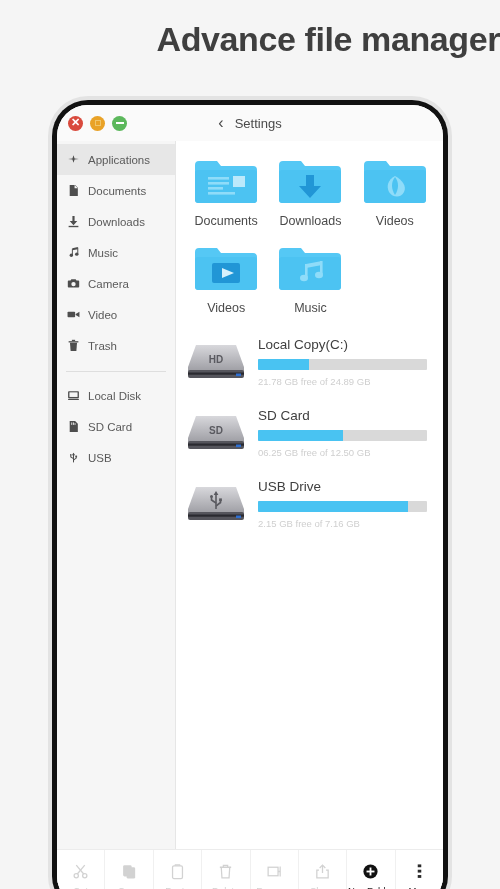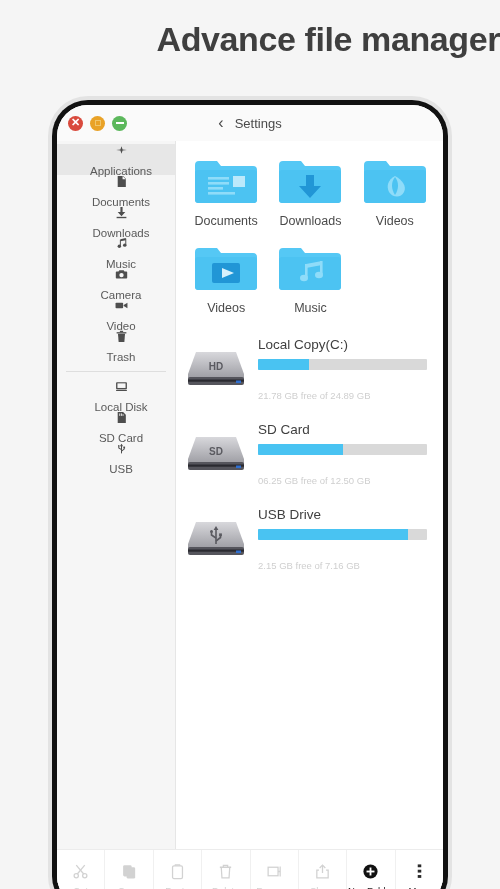--- a/index.html
+++ b/index.html
@@ -120,21 +120,20 @@
     flex: 0 0 119px;
   }
   .side-item {
     display: flex;
     align-items: center;
     gap: 8px;
     height: 31px;
     padding-left: 10px;
     font-size: 11.5px;
     color: #5a5a5a;
-    flex-direction: column;
   }
   .side-item.active { background: #e7e7e7; }
   .side-icon {
     width: 13px; height: 13px;
     display: flex; align-items: center; justify-content: center;
     flex: 0 0 13px;
     color: #4e4e4e;
   }
   .side-icon svg { display: block; }
   .side-sep {
@@ -191,21 +190,21 @@
     background: #d9d9d9;
     border-radius: 1px;
     overflow: hidden;
     width: 100%;
   }
   .bar-fill {
     height: 100%;
     background: #49c3f2;
   }
   .storage-sub {
-    margin-top: 20px;
+    margin-top: 6px;
     font-size: 9.5px;
     color: #cfcfcf;
   }
 
   
   .toolbar {
     position: absolute;
     left: 0; right: 0; bottom: 0;
     height: 58px;
     background: #ffffff;

